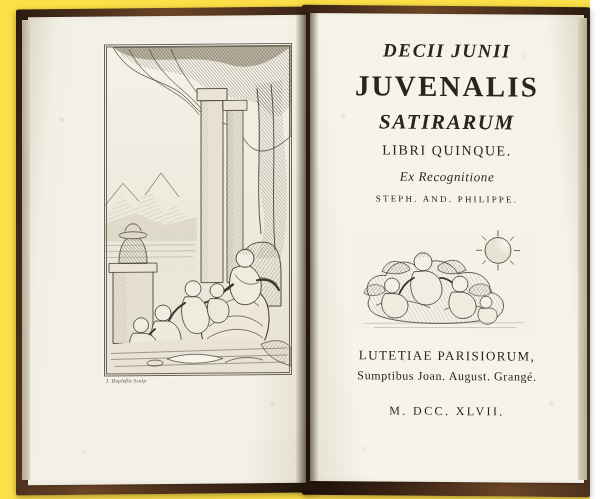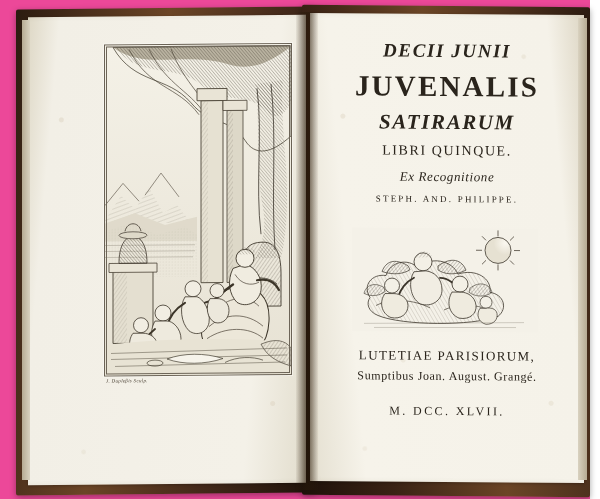--- a/index.html
+++ b/index.html
@@ -11,21 +11,21 @@
     width: 600px;
     height: 499px;
     overflow: hidden;
     font-family: "Liberation Serif", serif;
   }
 
   #book {
     position: relative;
     width: 590px;
     height: 499px;
-    background: #ec4899;
+    background: #fde047;
   }
 
   
   .cover {
     position: absolute;
     border-radius: 2px;
   }
   .cover-left {
     left: 16px;
     top: 8px;

